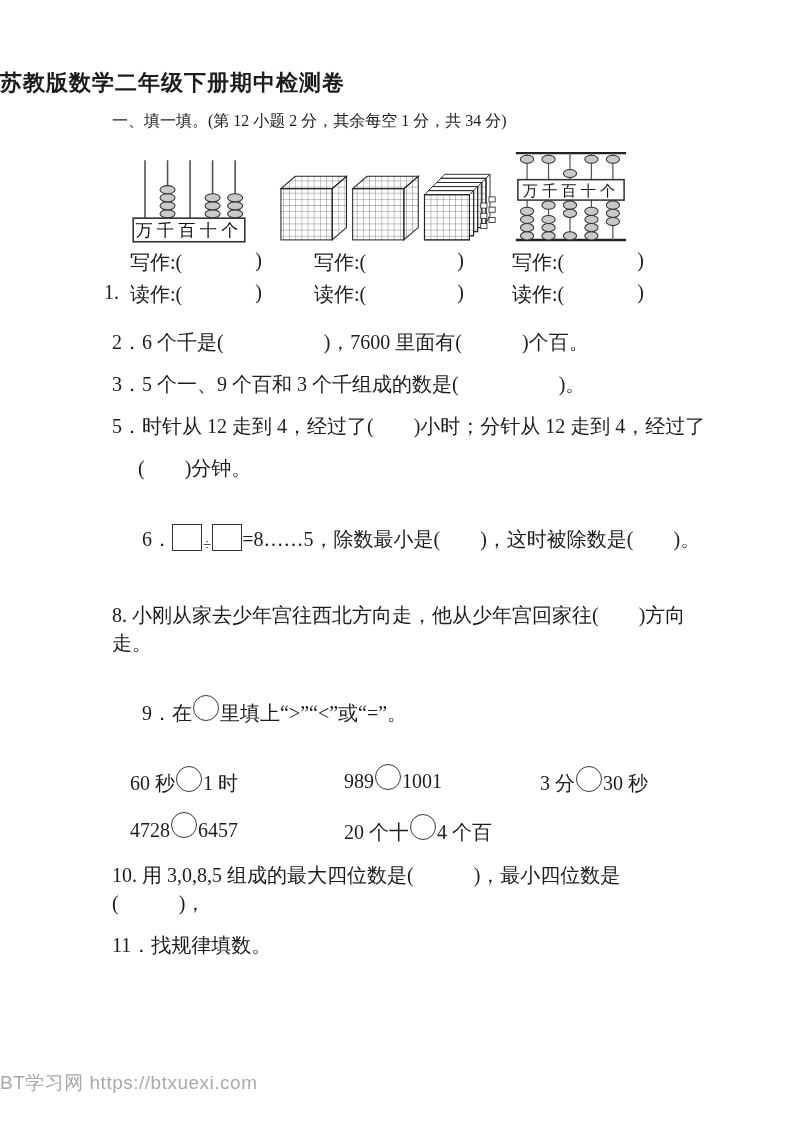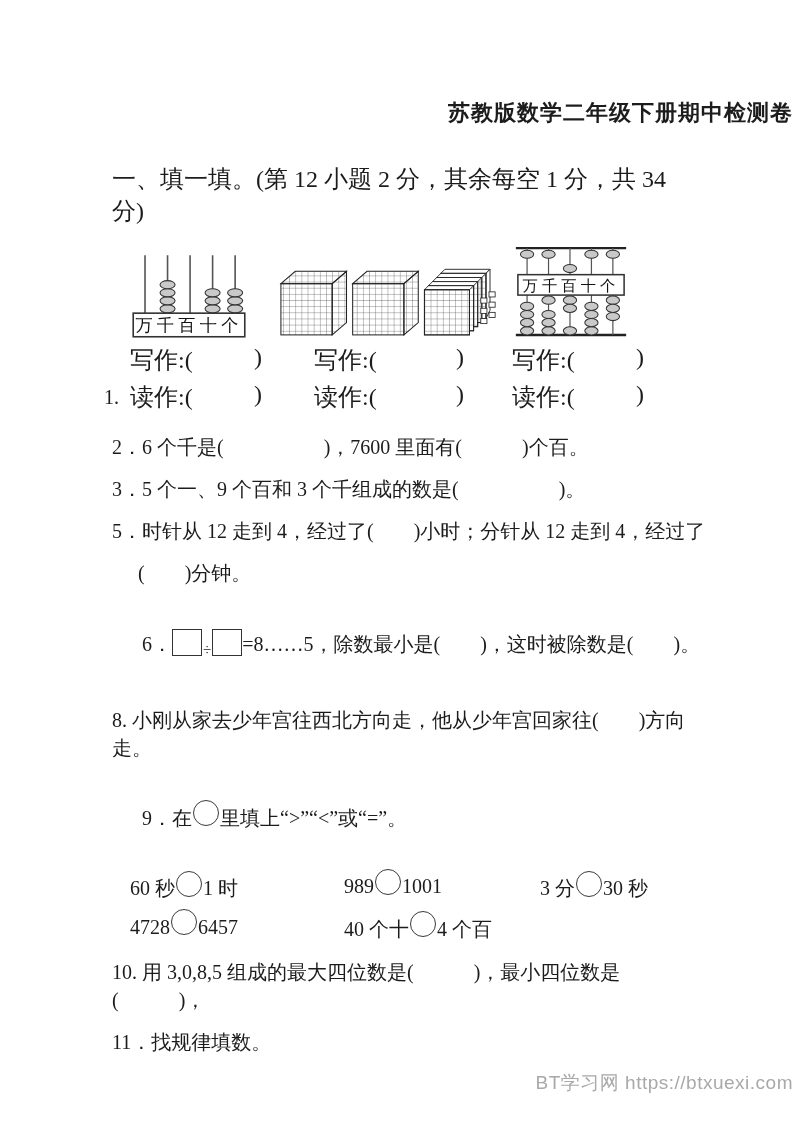--- a/index.html
+++ b/index.html
@@ -5,49 +5,49 @@
   html,body{margin:0;padding:0;background:#fff;}
   .page{
     position:relative;
     width:793px;height:1122px;
     background:#fff;
     font-family:"Liberation Serif","DejaVu Serif",serif;
     color:#1c1c1c;
     overflow:hidden;
   }
   .title{
-    padding-top:98px;
-    text-align:right;
+    padding-top:68px;
+    text-align:left;
     font-size:22px;
     font-weight:bold;
     letter-spacing:1px;
   }
   .section-heading{
-    margin:35px 90px 0 112px;
-    font-size:24px;
+    margin:13px 90px 0 112px;
+    font-size:16px;
     white-space:pre-wrap;
   }
   
   .figures{
     position:relative;
     margin:16px 60px 0 130px;
     display:flex;
     gap:14px;
   }
   .q1-number{
     position:absolute;
     left:-26px;bottom:4px;
     font-size:20px;
   }
   .fig-col{display:flex;flex-direction:column;}
   .fig-art{height:96px;display:flex;align-items:flex-end;justify-content:flex-start;}
   .fig-line{
     display:flex;justify-content:space-between;
     width:132px;
-    font-size:24px;
+    font-size:20px;
     margin-top:5px;
     white-space:pre;
   }
   .col-cubes .fig-line{margin-left:38px;width:150px;}
   
   .questions{margin:20px 80px 0 112px;font-size:20px;}
   .q{margin-top:14px;line-height:28px;white-space:pre-wrap;}
   .q-indent{margin-left:26px;}
   .answer-circle{
     display:inline-block;
@@ -64,28 +64,28 @@
     width:30px;height:27px;
     border:1.2px solid #333;
     box-sizing:border-box;
     vertical-align:-5px;
     background:#fff;
   }
   .divide-sign{font-size:15px;vertical-align:-4px;margin:0 1px;}
   .q9-grid{
     display:grid;
     grid-template-columns:214px 196px 1fr;
-    row-gap:12px;
+    row-gap:20px;
     margin:14px 0 0 18px;
   }
   .q9-item{white-space:pre;}
   .footer{
     position:absolute;
     left:0;right:0;bottom:26px;
-    text-align:right;
+    text-align:left;
     font-family:"Liberation Sans","DejaVu Sans",sans-serif;
     font-size:19px;
     color:#a9a9a9;
     letter-spacing:0.5px;
   }
   svg text{font-family:"Liberation Serif","DejaVu Serif",serif;}
 </style>
 </head>
 <body>
 
@@ -269,21 +269,21 @@
     </div>
     <div class="q">8. 小刚从家去少年宫往西北方向走，他从少年宫回家往(　　)方向走。</div>
     <div class="q">
       <span>9．在</span><span class="answer-circle"></span><span>里填上“&gt;”“&lt;”或“=”。</span>
     </div>
     <div class="q9-grid">
       <div class="q9-item"><span>60 秒</span><span class="answer-circle"></span><span>1 时</span></div>
       <div class="q9-item"><span>989</span><span class="answer-circle"></span><span>1001</span></div>
       <div class="q9-item"><span>3 分</span><span class="answer-circle"></span><span>30 秒</span></div>
       <div class="q9-item"><span>4728</span><span class="answer-circle"></span><span>6457</span></div>
-      <div class="q9-item"><span>40 个十</span><span class="answer-circle"></span><span>4 个百</span></div>
+      <div class="q9-item"><span>20 个十</span><span class="answer-circle"></span><span>4 个百</span></div>
     </div>
     <div class="q">10. 用 3,0,8,5 组成的最大四位数是(　　　)，最小四位数是(　　　)，</div>
     <div class="q">11．找规律填数。</div>
 
   </div>
 
   <div class="footer">BT学习网 https://btxuexi.com</div>
 
 </div>
 

